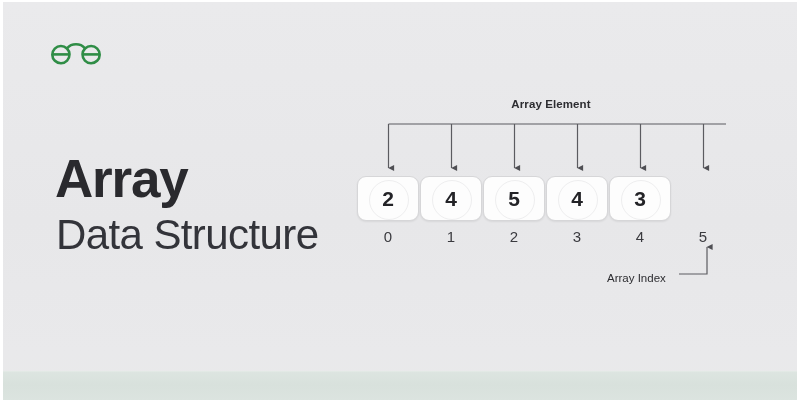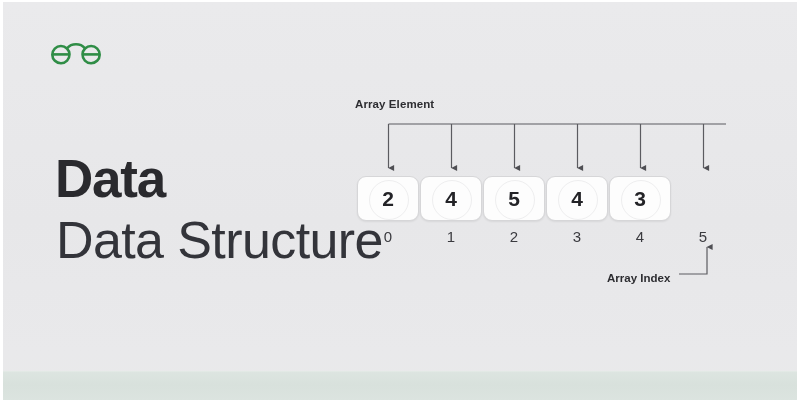--- a/index.html
+++ b/index.html
@@ -69,41 +69,42 @@
     font-size: 53px;
     font-weight: 700;
     letter-spacing: -1.2px;
     color: #2a2a2e;
     line-height: 1;
   }
   #title-sub {
     position: absolute;
     left: 53px;
     top: 212px;
-    font-size: 52px;
+    font-size: 42px;
     font-weight: 400;
     letter-spacing: -0.6px;
     color: #33343a;
     line-height: 1;
   }
 
   
   #diagram {
     position: absolute;
     left: 352px;
     top: 96px;
     width: 392px;
     height: 205px;
   }
 
   #array-element-label {
     position: absolute;
     left: 0;
     top: 0;
     width: 392px;
+    text-align: center;
     font-size: 11.5px;
     font-weight: 700;
     color: #2d2d31;
     letter-spacing: 0.1px;
   }
 
   #bracket-svg {
     position: absolute;
     left: 0;
     top: 18px;
@@ -164,21 +165,21 @@
     font-size: 15px;
     font-weight: 400;
     color: #3a3a3f;
   }
 
   #array-index-label {
     position: absolute;
     left: 252px;
     top: 174px;
     font-size: 11.5px;
-    font-weight: 700;
+    font-weight: 400;
     color: #2d2d31;
     white-space: nowrap;
   }
   #index-arrow-svg {
     position: absolute;
     left: 324px;
     top: 142px;
     width: 56px;
     height: 46px;
   }
@@ -197,21 +198,21 @@
       <g fill="none" stroke="#2f8d46" stroke-width="2.6">
         <path d="M20.5 14.4 A8.6 8.6 0 1 1 11.9 6 A8.6 8.6 0 0 1 20.5 14.4 Z"></path>
         <path d="M33.5 14.4 A8.6 8.6 0 1 0 42.1 6 A8.6 8.6 0 0 0 33.5 14.4 Z"></path>
         <path d="M3.3 14.4 L20.5 14.4"></path>
         <path d="M33.5 14.4 L50.7 14.4"></path>
         <path d="M18.2 8.2 C22.5 3.0 31.5 3.0 35.8 8.2"></path>
       </g>
     </svg>
   </div>
 
-  <div id="title-array">Data</div>
+  <div id="title-array">Array</div>
   <div id="title-sub">Data Structure</div>
 
   <div id="diagram">
 
     <div id="array-element-label">Array Element</div>
 
     <svg id="bracket-svg" viewBox="0 0 392 64" xmlns="http://www.w3.org/2000/svg">
       <defs>
         <marker id="arrowhead" markerWidth="7" markerHeight="7" refX="3.2" refY="6" orient="auto" markerUnits="userSpaceOnUse">
           <path d="M0.3,0.4 L3.2,6.4 L6.1,0.4 Z" fill="#4f4f54"></path>

